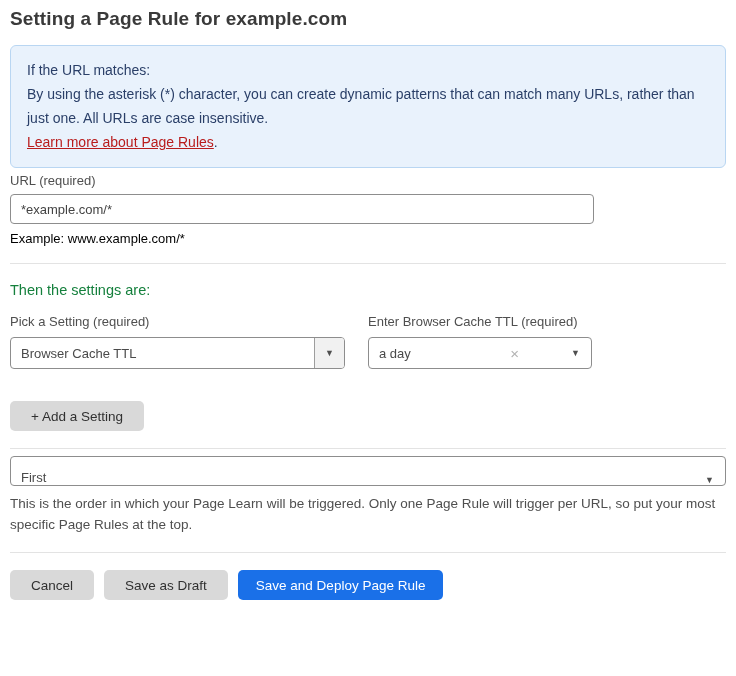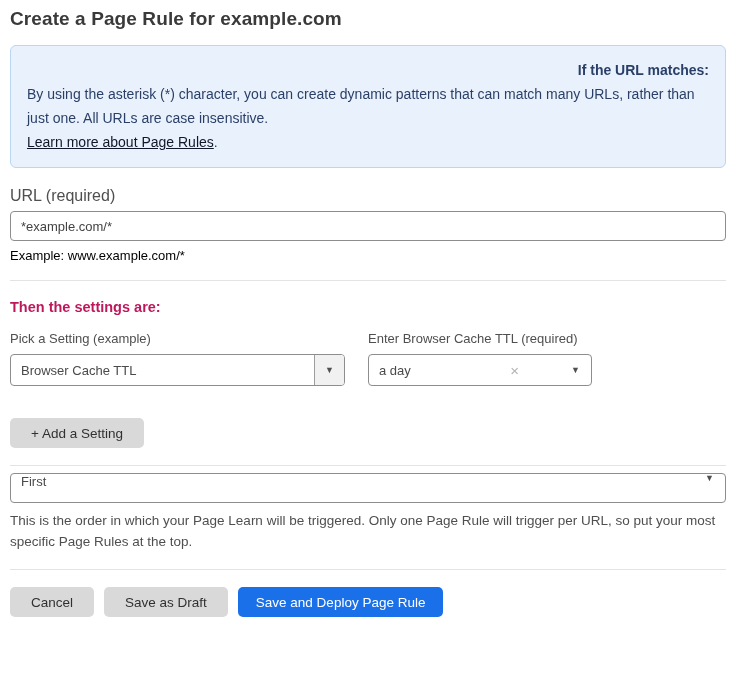--- a/index.html
+++ b/index.html
@@ -21,52 +21,52 @@
   .info-box {
     margin-top: 15px;
     background: #e9f2fc;
     border: 1px solid #b9d6f2;
     border-radius: 6px;
     padding: 12px 16px 13px 16px;
     color: #2a3f68;
     font-size: 14px;
     line-height: 24px;
   }
-  .info-heading { font-weight: 700; text-align: right; }
+  .info-heading { font-weight: 400; }
   .info-link {
-    color: #0f172a; text-decoration: underline; cursor: pointer;
+    color: #b91c1c; text-decoration: underline; cursor: pointer;
   }
 
   .field-label {
-    margin-top: 19px;
-    font-size: 16px; color: #4f4f4f;
+    margin-top: 5px;
+    font-size: 13px; color: #4f4f4f;
   }
   .text-input {
     margin-top: 6px;
-    width: 716px; height: 30px;
+    width: 584px; height: 30px;
     border: 1px solid #8d8d8d; border-radius: 4px;
     padding: 0 10px;
     font-family: "Liberation Sans", "DejaVu Sans", sans-serif;
     font-size: 13px; color: #434343;
     background: #fff;
     display: block;
   }
   .helper-text {
     margin-top: 7px;
     font-size: 13px; color: #000000;
   }
 
   .divider {
     border: none; border-top: 1px solid #e3e3e3;
     margin: 17px 0 0 0;
   }
 
   .section-heading {
     margin-top: 18px;
-    font-size: 14.5px; font-weight: 700; color: #be185d;
+    font-size: 14.5px; font-weight: 400; color: #15803d;
   }
 
   
   .pickers-row { display: flex; margin-top: 16px; }
   .picker-col1 { width: 335px; margin-right: 23px; }
   .picker-col2 { width: 224px; }
   .picker-label { font-size: 13px; color: #4f4f4f; }
 
   .select-box {
     margin-top: 8px;
@@ -106,60 +106,60 @@
   .btn-blue { background: #1a70e8; color: #ffffff; padding: 0 18px; }
 
   .add-setting-wrap { margin-top: 32px; }
 
   
   .order-select {
     margin-top: 7px;
     width: 716px; height: 30px;
     border: 1px solid #8d8d8d; border-radius: 4px;
     background: #fff;
-    display: flex; align-items: flex-start;
+    display: flex; align-items: flex-end;
     font-size: 13px; color: #4a4a4a;
     cursor: pointer;
   }
   .order-helper {
     margin-top: 7px;
     font-size: 13.5px; color: #4f4f4f;
     line-height: 21px;
     max-width: 716px;
   }
 
   .actions-row {
     margin-top: 17px;
     display: flex; gap: 10px;
   }
 </style>
 </head>
 <body>
 
 <div class="page">
 
-  <h1 class="page-title">Create a Page Rule for example.com</h1>
+  <h1 class="page-title">Setting a Page Rule for example.com</h1>
 
   <div class="info-box">
     <div class="info-heading">If the URL matches:</div>
     <div class="info-body">By using the asterisk (*) character, you can create dynamic patterns that can match many URLs, rather than just one. All URLs are case insensitive.</div>
     <div><span class="info-link">Learn more about Page Rules</span><span>.</span></div>
   </div>
 
   <div class="field-label">URL (required)</div>
   <input class="text-input" type="text" value="*example.com/*" style="">
   <div class="helper-text">Example: www.example.com/*</div>
 
   <hr class="divider">
 
   <div class="section-heading">Then the settings are:</div>
 
   <div class="pickers-row">
     <div class="picker-col1">
-      <div class="picker-label">Pick a Setting (example)</div>
+      <div class="picker-label">Pick a Setting (required)</div>
       <div class="select-box">
         <span class="select-value">Browser Cache TTL</span>
         <span class="caret-segment">
           <span class="caret">▼</span>
         </span>
       </div>
     </div>
     <div class="picker-col2">
       <div class="picker-label">Enter Browser Cache TTL (required)</div>
       <div class="select-box">

